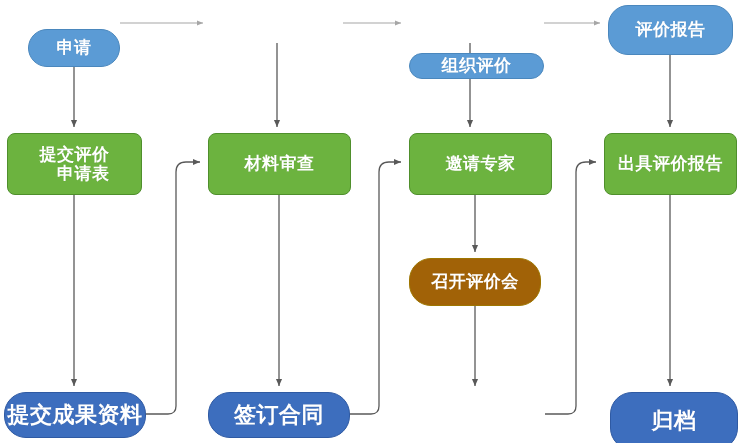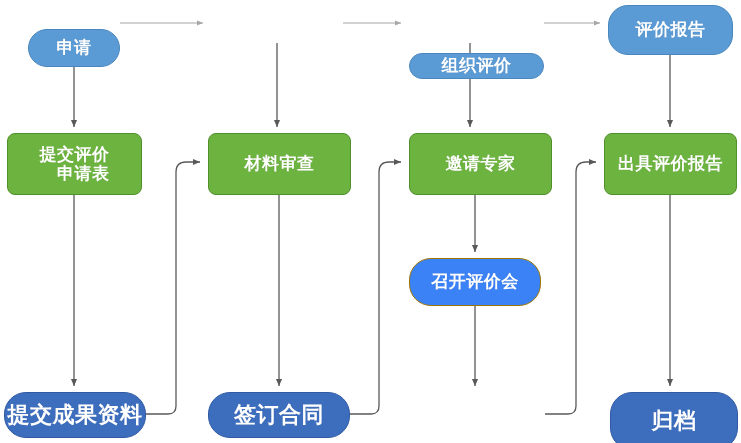--- a/index.html
+++ b/index.html
@@ -53,21 +53,21 @@
     font-size: 17px;
     text-align: right;
   }
   .node.output {
     background: #3d6ebe;
     border: 1px solid #2f5aa3;
     border-radius: 22px;
     font-size: 22px;
   }
   .node.meeting {
-    background: #3b82f6;
+    background: #a16207;
     border: 1px solid #9e7600;
     border-radius: 22px;
     font-size: 17px;
     text-align: right;
   }
 </style>
 </head>
 <body>
 
 <div id="canvas">

